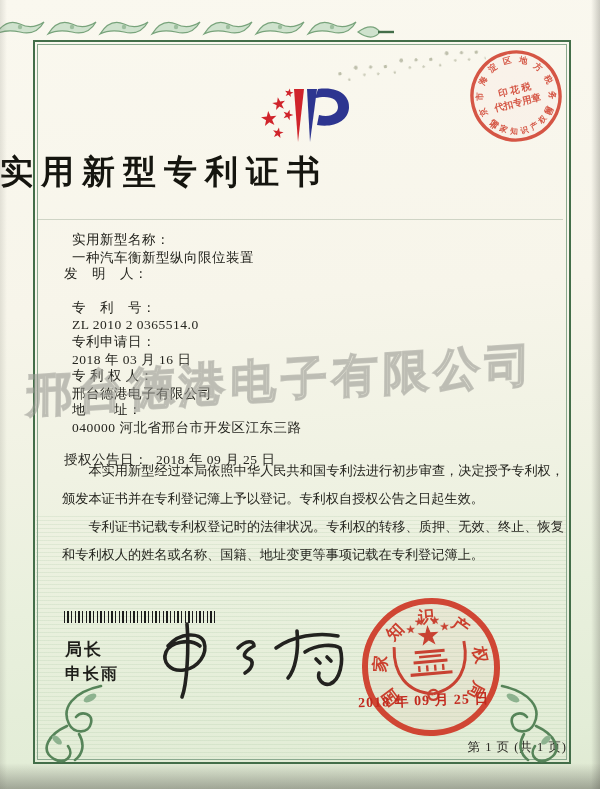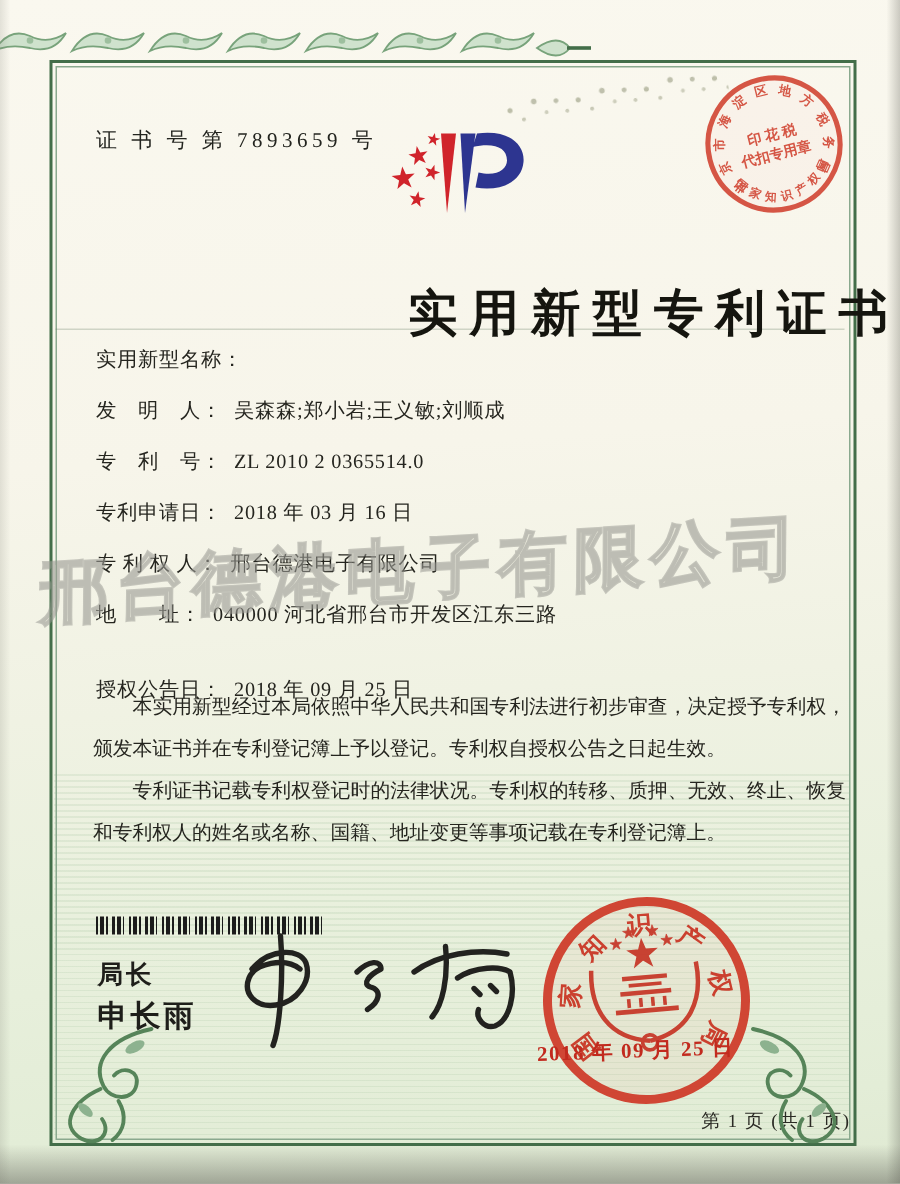--- a/index.html
+++ b/index.html
@@ -22,39 +22,39 @@
   .title-rule{position:absolute;left:37px;top:219px;width:526px;height:1px;background:rgba(100,125,100,.28);z-index:2;}
   
   .garland{position:absolute;left:-6px;top:12px;z-index:3;}
   
   .flourish{position:absolute;z-index:3;}
   .flourish.bl{left:27px;top:678px;}
   .flourish.br{right:24px;top:678px;transform:scaleX(-1);}
   
   .cert-no{position:absolute;left:64px;top:85px;font-size:14px;letter-spacing:3px;color:#23241f;z-index:2;}
   .logo{position:absolute;left:248px;top:84px;z-index:2;}
-  .title{position:absolute;left:0;width:600px;top:150px;text-align:right;font-size:33px;font-weight:700;
-    letter-spacing:8px;color:#15150f;z-index:2;margin-top:37px;}
+  .title{position:absolute;left:0;width:600px;top:150px;text-align:left;font-size:33px;font-weight:700;
+    letter-spacing:8px;color:#15150f;z-index:2;}
   .fields{position:absolute;left:64px;top:231px;width:478px;z-index:2;font-size:13.5px;color:#25251f;}
-  .frow{display:flex;align-items:baseline;height:34px;letter-spacing:.5px;}
+  .frow{display:flex;align-items:baseline;height:34px;letter-spacing:.5px;flex-direction:column;}
   .flabel{flex:none;}
   .fvalue{margin-left:8px;}
   .grow{display:flex;align-items:flex-end;height:34px;letter-spacing:.5px;}
   .grow .right{margin-left:auto;margin-right:14px;}
   .bodytext{position:absolute;left:62px;top:457px;width:502px;z-index:2;font-size:13.2px;line-height:28px;
     color:#25251f;text-align:justify;}
   .bodytext p{margin:0;text-indent:2em;}
   .watermark{position:absolute;left:26px;top:348px;width:560px;z-index:3;pointer-events:none;white-space:nowrap;
     font-size:46px;font-weight:700;letter-spacing:5px;transform:rotate(-3.5deg) skewX(-4deg);
     color:rgba(168,168,160,.20);-webkit-text-stroke:1.5px rgba(150,150,144,.5);}
   .barcode{position:absolute;left:64px;top:611px;width:152px;height:12px;z-index:2;
     background:repeating-linear-gradient(90deg,#1c1c1c 0 1.5px,transparent 1.5px 3px,#1c1c1c 3px 5.5px,transparent 5.5px 7px,#1c1c1c 7px 8px,transparent 8px 11px);}
   .signer-title{position:absolute;left:65px;top:638px;font-size:17px;font-weight:600;z-index:2;
     font-family:"Liberation Sans","DejaVu Sans",sans-serif;color:#1e1e1a;letter-spacing:2px;}
-  .signer-name{position:absolute;left:65px;top:664px;font-size:20px;font-weight:600;z-index:2;
+  .signer-name{position:absolute;left:65px;top:664px;font-size:16px;font-weight:600;z-index:2;
     font-family:"Liberation Sans","DejaVu Sans",sans-serif;color:#1e1e1a;letter-spacing:2px;}
   .signature{position:absolute;left:140px;top:618px;z-index:2;}
   .seal-bottom{position:absolute;left:356px;top:592px;z-index:4;opacity:.93;transform:rotate(-5deg);}
   .seal-date{position:absolute;left:358px;top:692px;z-index:5;font-size:14px;font-weight:700;color:#c22a1e;
     letter-spacing:1px;transform:rotate(-2deg);white-space:nowrap;}
   .seal-top{position:absolute;left:466px;top:46px;z-index:4;opacity:.85;transform:rotate(-14deg);}
   .smudge{position:absolute;left:336px;top:50px;width:150px;height:32px;z-index:3;opacity:.75;
     transform:rotate(-9deg);filter:blur(.3px);
     background-image:
       radial-gradient(circle at 8% 42%,rgba(104,110,72,.55) 0 1.4px,transparent 2px),
@@ -102,21 +102,20 @@
     <path d="M74,8 C46,14 34,30 42,46 C47,56 62,56 64,45 C66,36 55,32 49,39 M40,48 C22,56 12,72 27,81 C38,87 48,78 41,68 M52,56 C58,66 56,76 48,82" fill="none" stroke="#568459" stroke-width="2.6" stroke-linecap="round"></path>
     <ellipse cx="63" cy="20" rx="7" ry="3.4" transform="rotate(-28 63 20)" fill="#8db28f"></ellipse>
     <ellipse cx="30" cy="62" rx="6" ry="3" transform="rotate(42 30 62)" fill="#8db28f"></ellipse>
   </svg>
   <svg class="flourish br" width="86" height="86" viewBox="0 0 86 86">
     <path d="M74,8 C46,14 34,30 42,46 C47,56 62,56 64,45 C66,36 55,32 49,39 M40,48 C22,56 12,72 27,81 C38,87 48,78 41,68 M52,56 C58,66 56,76 48,82" fill="none" stroke="#568459" stroke-width="2.6" stroke-linecap="round"></path>
     <ellipse cx="63" cy="20" rx="7" ry="3.4" transform="rotate(-28 63 20)" fill="#8db28f"></ellipse>
     <ellipse cx="30" cy="62" rx="6" ry="3" transform="rotate(42 30 62)" fill="#8db28f"></ellipse>
   </svg>
 
-  <div class="cert-no">证 书 号 第 7893659 号</div>
 
   <svg class="logo" width="104" height="64" viewBox="0 0 104 64">
     <defs>
         <path id="star" d="M0,-9 L2.1,-2.9 8.6,-2.8 3.4,1.1 5.3,7.3 0,3.5 -5.3,7.3 -3.4,1.1 -8.6,-2.8 -2.1,-2.9 Z"></path>
       </defs>
     <g fill="#d0242b">
       <use href="#star" transform="translate(41,9) scale(.5) rotate(12)"></use>
       <use href="#star" transform="translate(31,20) scale(.75) rotate(-10)"></use>
       <use href="#star" transform="translate(40,31) scale(.6) rotate(18)"></use>
       <use href="#star" transform="translate(21,35) scale(.9) rotate(-6)"></use>
@@ -129,24 +128,24 @@
     </g>
   </svg>
 
   <div class="title">实用新型专利证书</div>
 
   <div class="smudge"></div>
 
   <div class="fields">
     <div class="frow">
       <span class="flabel">实用新型名称：</span>
+      <span class="fvalue">一种汽车衡新型纵向限位装置</span>
     </div>
     <div class="frow">
       <span class="flabel">发　明　人：</span>
-      <span class="fvalue">吴森森;郑小岩;王义敏;刘顺成</span>
     </div>
     <div class="frow">
       <span class="flabel">专　利　号：</span>
       <span class="fvalue">ZL 2010 2 0365514.0</span>
     </div>
     <div class="frow">
       <span class="flabel">专利申请日：</span>
       <span class="fvalue">2018 年 03 月 16 日</span>
     </div>
     <div class="frow">

